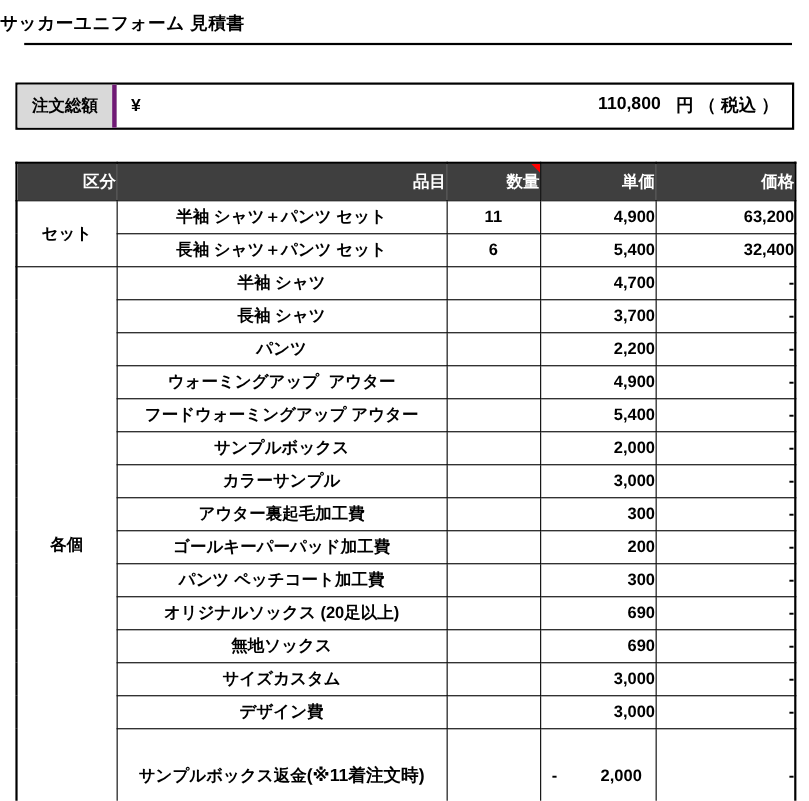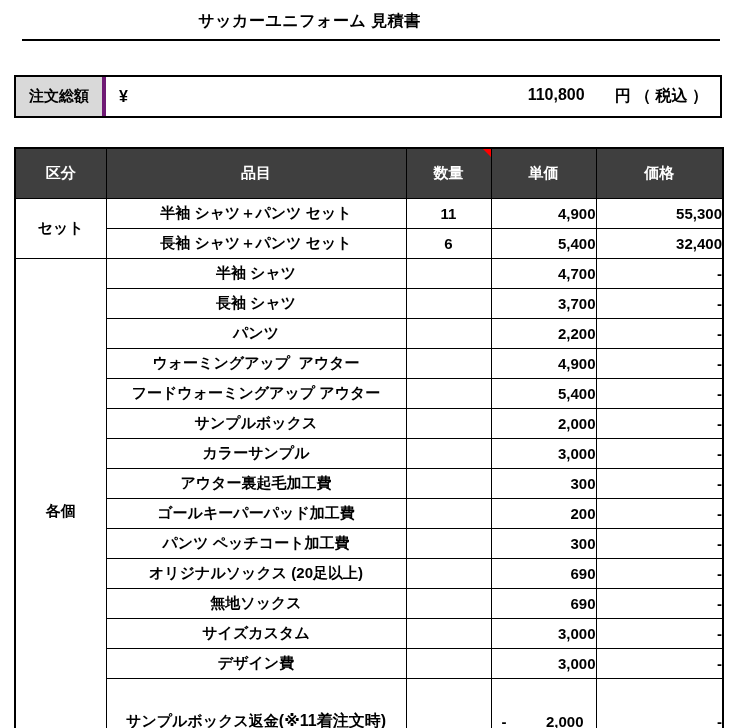--- a/index.html
+++ b/index.html
@@ -5,22 +5,22 @@
   * { box-sizing: border-box; margin: 0; padding: 0; }
   html, body { background: #ffffff; }
   body {
     width: 735px; height: 728px; position: relative;
     font-family: "Liberation Sans", "DejaVu Sans", sans-serif;
     color: #000;
   }
 
   
   .doc-title {
-    position: absolute; top: 11px; left: 15px; width: 589px;
-    text-align: center; font-size: 16px; font-weight: bold;
+    position: absolute; top: 11px; left: 0; width: 589px;
+    text-align: left; font-size: 16px; font-weight: bold;
     letter-spacing: 0.5px;
   }
   .title-rule {
     position: absolute; top: 39px; left: 22px; width: 698px; height: 2px;
     background: #000;
   }
 
   
   .summary-box {
     position: absolute; top: 75px; left: 14px; width: 708px; height: 43px;
@@ -30,35 +30,35 @@
   .summary-label {
     width: 90px; flex: 0 0 90px; background: #D9D9D9;
     border-right: 4px solid #701a75;
     display: flex; align-items: center; justify-content: center;
     font-size: 15px;
   }
   .summary-value {
     flex: 1; display: flex; align-items: center; font-size: 16px;
   }
   .yen-symbol { margin-left: 13px; }
-  .amount-group { margin-left: auto; margin-right: 12px; display: flex; gap: 30px; }
+  .amount-group { margin-left: auto; margin-right: 12px; display: flex; gap: 14px; }
 
   
   table.quote {
     position: absolute; top: 147px; left: 14px; width: 708px;
     border-collapse: collapse; table-layout: fixed;
     font-size: 15px; font-weight: bold;
     border: 2px solid #000;
   }
   table.quote th, table.quote td {
     border: 1px solid #000; padding: 0; overflow: hidden; white-space: pre;
   }
   table.quote thead th {
-    background: #3F3F3F; color: #fff; height: 50px;
-    text-align: center; font-size: 15px;
+    background: #3F3F3F; color: #fff; height: 34px;
+    text-align: right; font-size: 15px;
   }
   table.quote tbody td { height: 30px; background: #fff; }
   td.cat { background: #D9D9D9; text-align: center; }
   td.name { padding-left: 6px; text-align: center; }
   td.num-c { text-align: center; }
   td.num-r { text-align: right; padding-right: 12px; }
   .note { font-size: 16px; }
   .neg-wrap {
     display: flex; justify-content: space-between; align-items: center;
     padding-left: 10px; padding-right: 12px;
@@ -104,21 +104,21 @@
       <th>単価</th>
       <th>価格</th>
     </tr>
   </thead>
   <tbody>
     <tr>
       <td class="cat" rowspan="2">セット</td>
       <td class="name">半袖 シャツ＋パンツ セット</td>
       <td class="num-c">11</td>
       <td class="num-r">4,900</td>
-      <td class="num-r">55,300</td>
+      <td class="num-r">63,200</td>
     </tr>
     <tr>
       <td class="name">長袖 シャツ＋パンツ セット</td>
       <td class="num-c">6</td>
       <td class="num-r">5,400</td>
       <td class="num-r">32,400</td>
     </tr>
     <tr>
       <td class="cat" rowspan="15">各個</td>
       <td class="name">半袖 シャツ</td>

